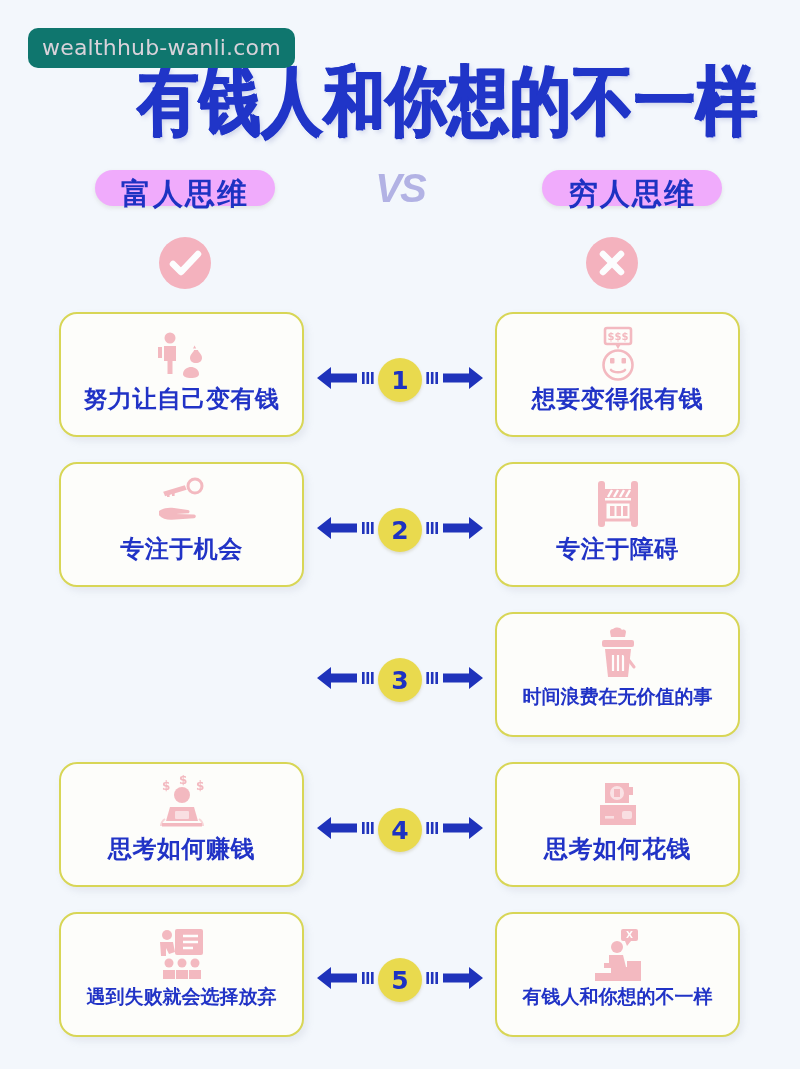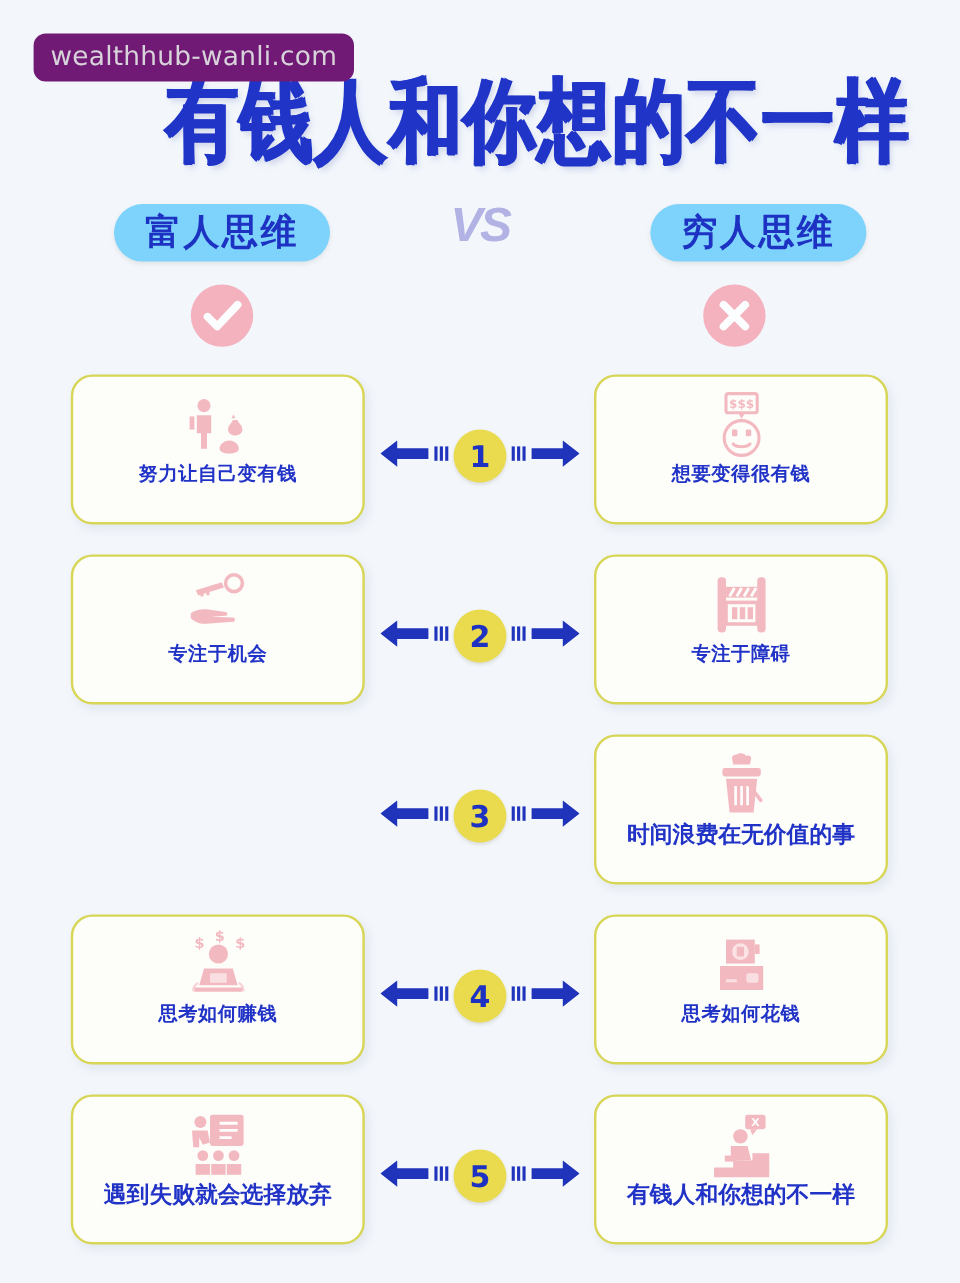--- a/index.html
+++ b/index.html
@@ -13,21 +13,21 @@
     font-family: "Liberation Sans", "DejaVu Sans", sans-serif;
     overflow: hidden;
     position: relative;
   }
 
   
   .watermark {
     position: absolute;
     left: 28px;
     top: 28px;
-    background: #701a75;
+    background: #0f766e;
     color: #d8d2da;
     font-size: 22px;
     letter-spacing: 0.2px;
     padding: 7px 14px 8px 14px;
     border-radius: 10px;
     z-index: 40;
     font-family: "DejaVu Sans", sans-serif;
   }
 
   
@@ -61,23 +61,23 @@
   
   .header-row {
     position: absolute;
     top: 170px;
     left: 0;
     width: 800px;
     height: 70px;
   }
   .pill {
     position: absolute;
-    background: #7dd3fc;
+    background: #f0abfc;
     border-radius: 26px;
-    height: 48px;
+    height: 36px;
     line-height: 48px;
     text-align: center;
     color: #1d32c2;
     font-weight: bold;
     font-size: 30px;
     letter-spacing: 2px;
     font-family: "DejaVu Sans", "Liberation Sans", sans-serif;
     box-shadow: 0 2px 4px rgba(140,140,120,0.18);
   }
   .pill.left  { left: 95px;  width: 180px; }
@@ -152,21 +152,21 @@
     width: 62px;
     display: flex;
     align-items: center;
     justify-content: center;
     opacity: 0.72;
   }
   .card-icon svg { display: block; }
   .card-label {
     color: #2133c6;
     font-weight: bold;
-    font-size: 16px;
+    font-size: 24px;
     letter-spacing: 0.5px;
     text-align: center;
     line-height: 1;
     margin-top: 2px;
     font-family: "DejaVu Sans", "Liberation Sans", sans-serif;
     white-space: nowrap;
   }
   .card-label.wide { font-size: 19px; letter-spacing: 0px; }
 
   

